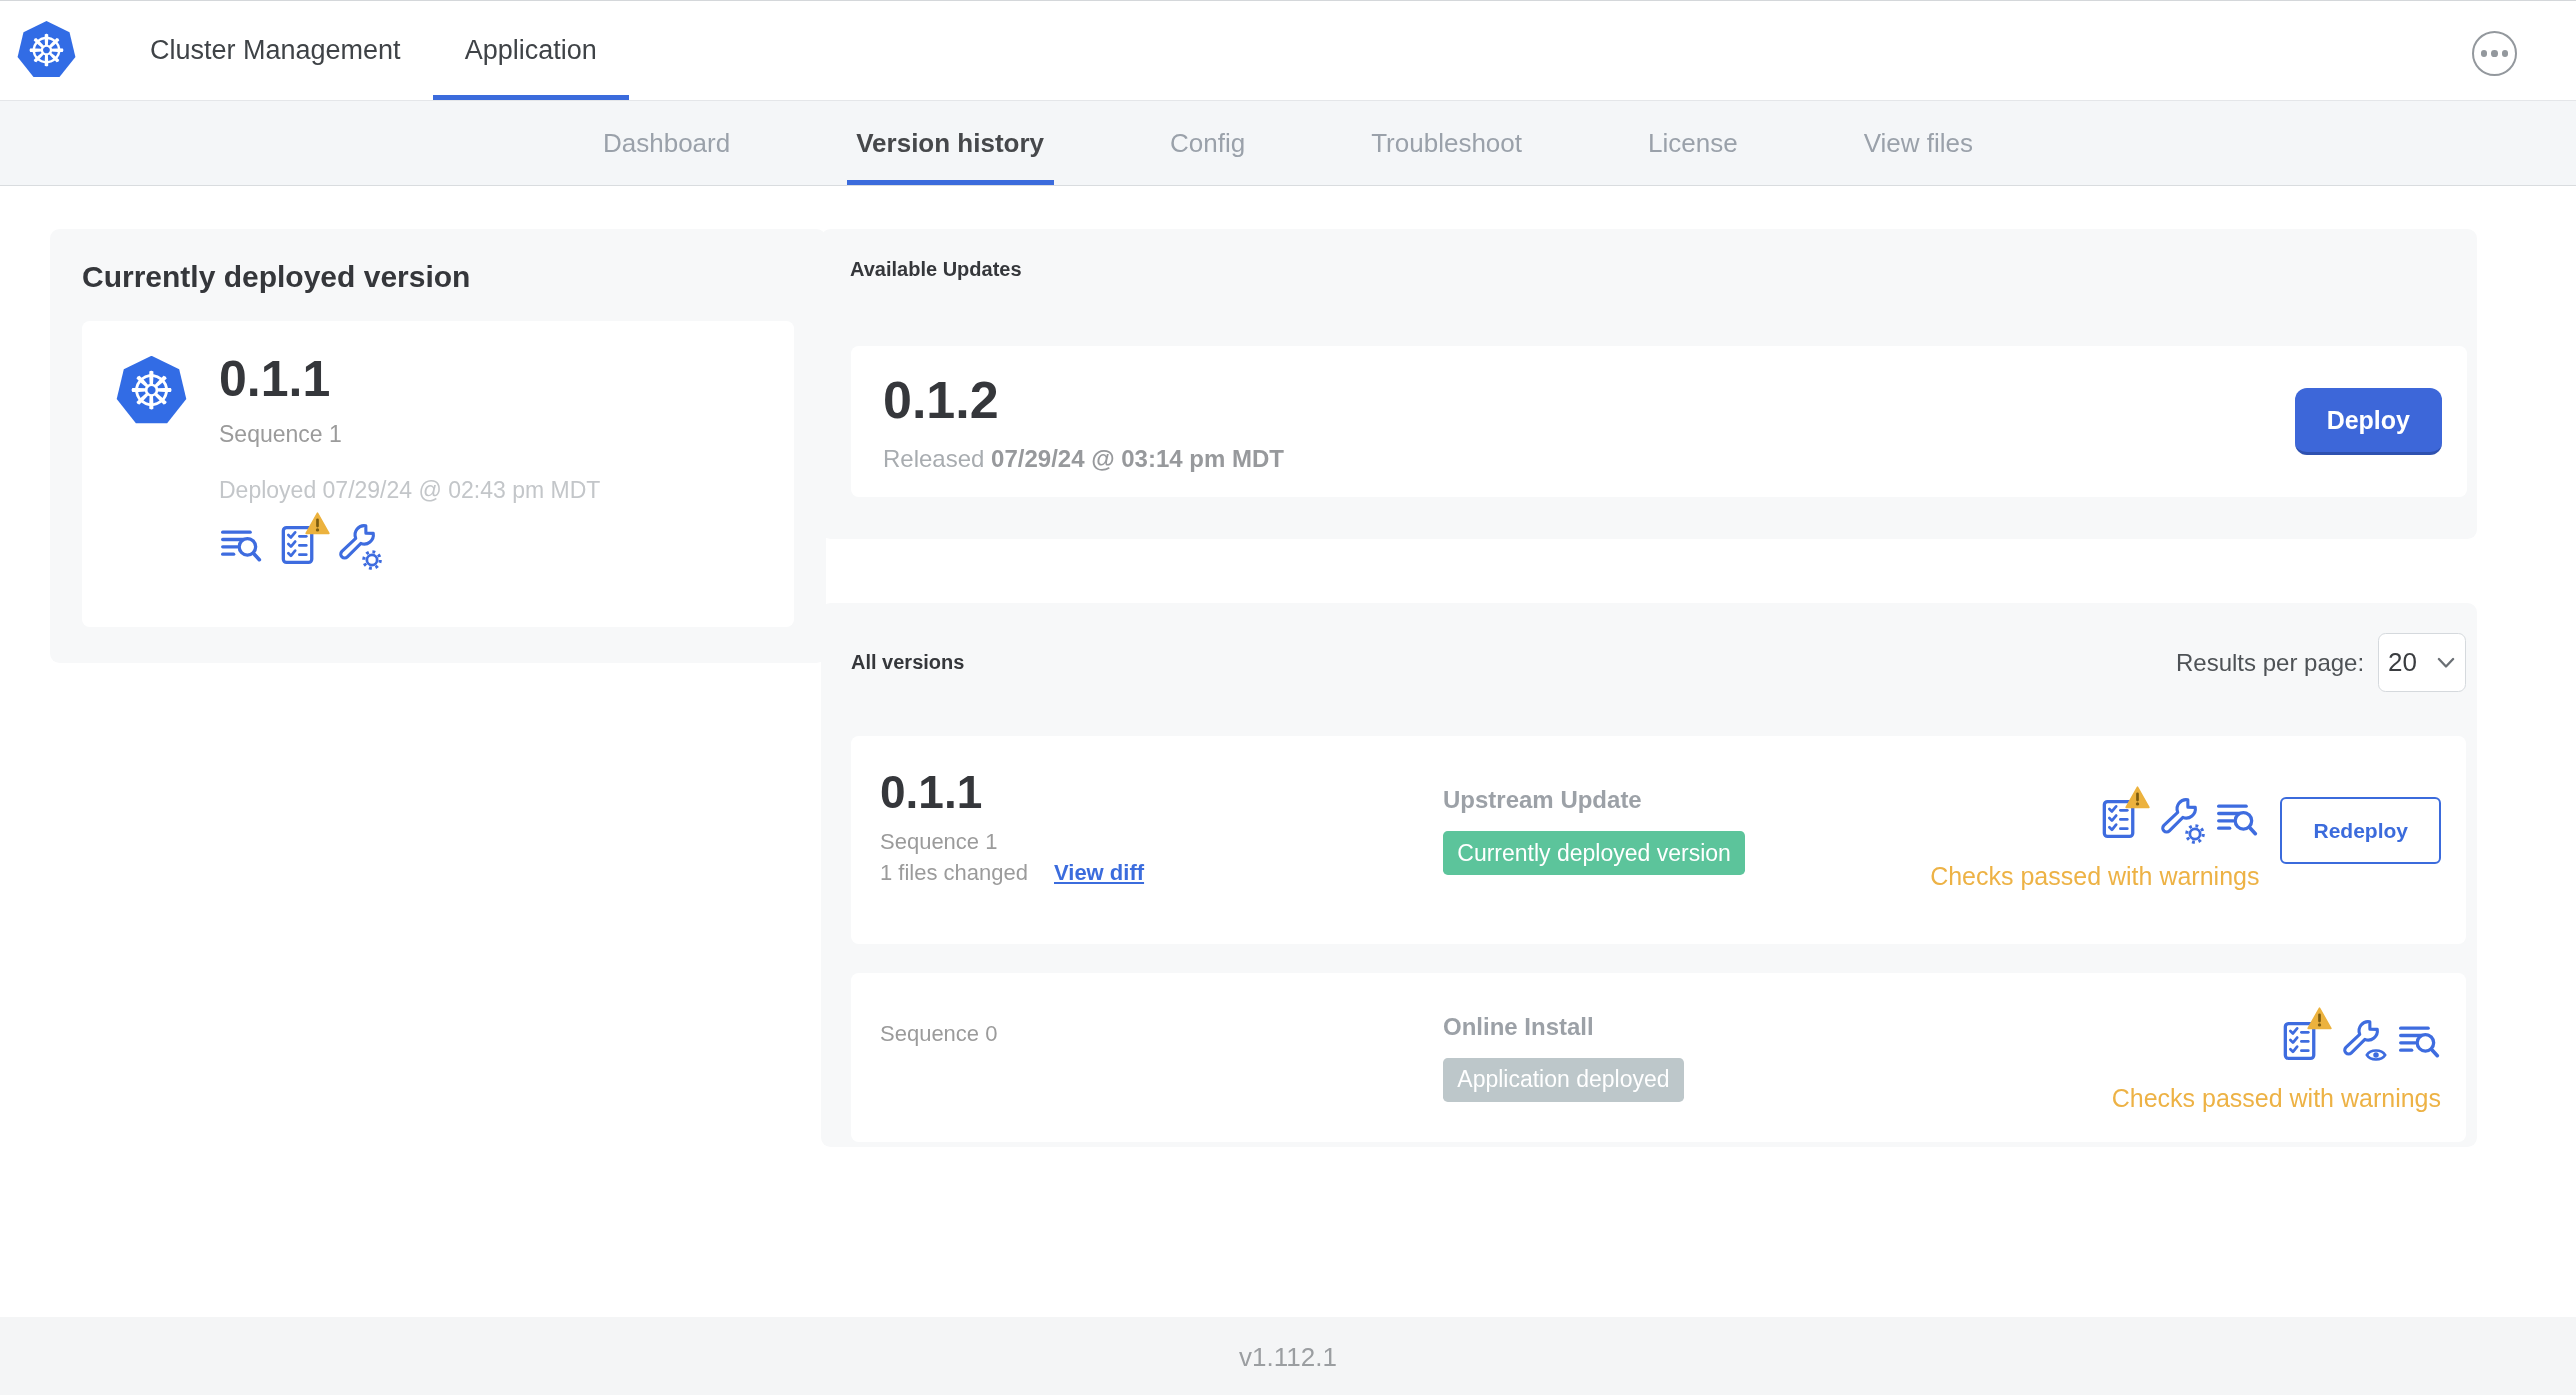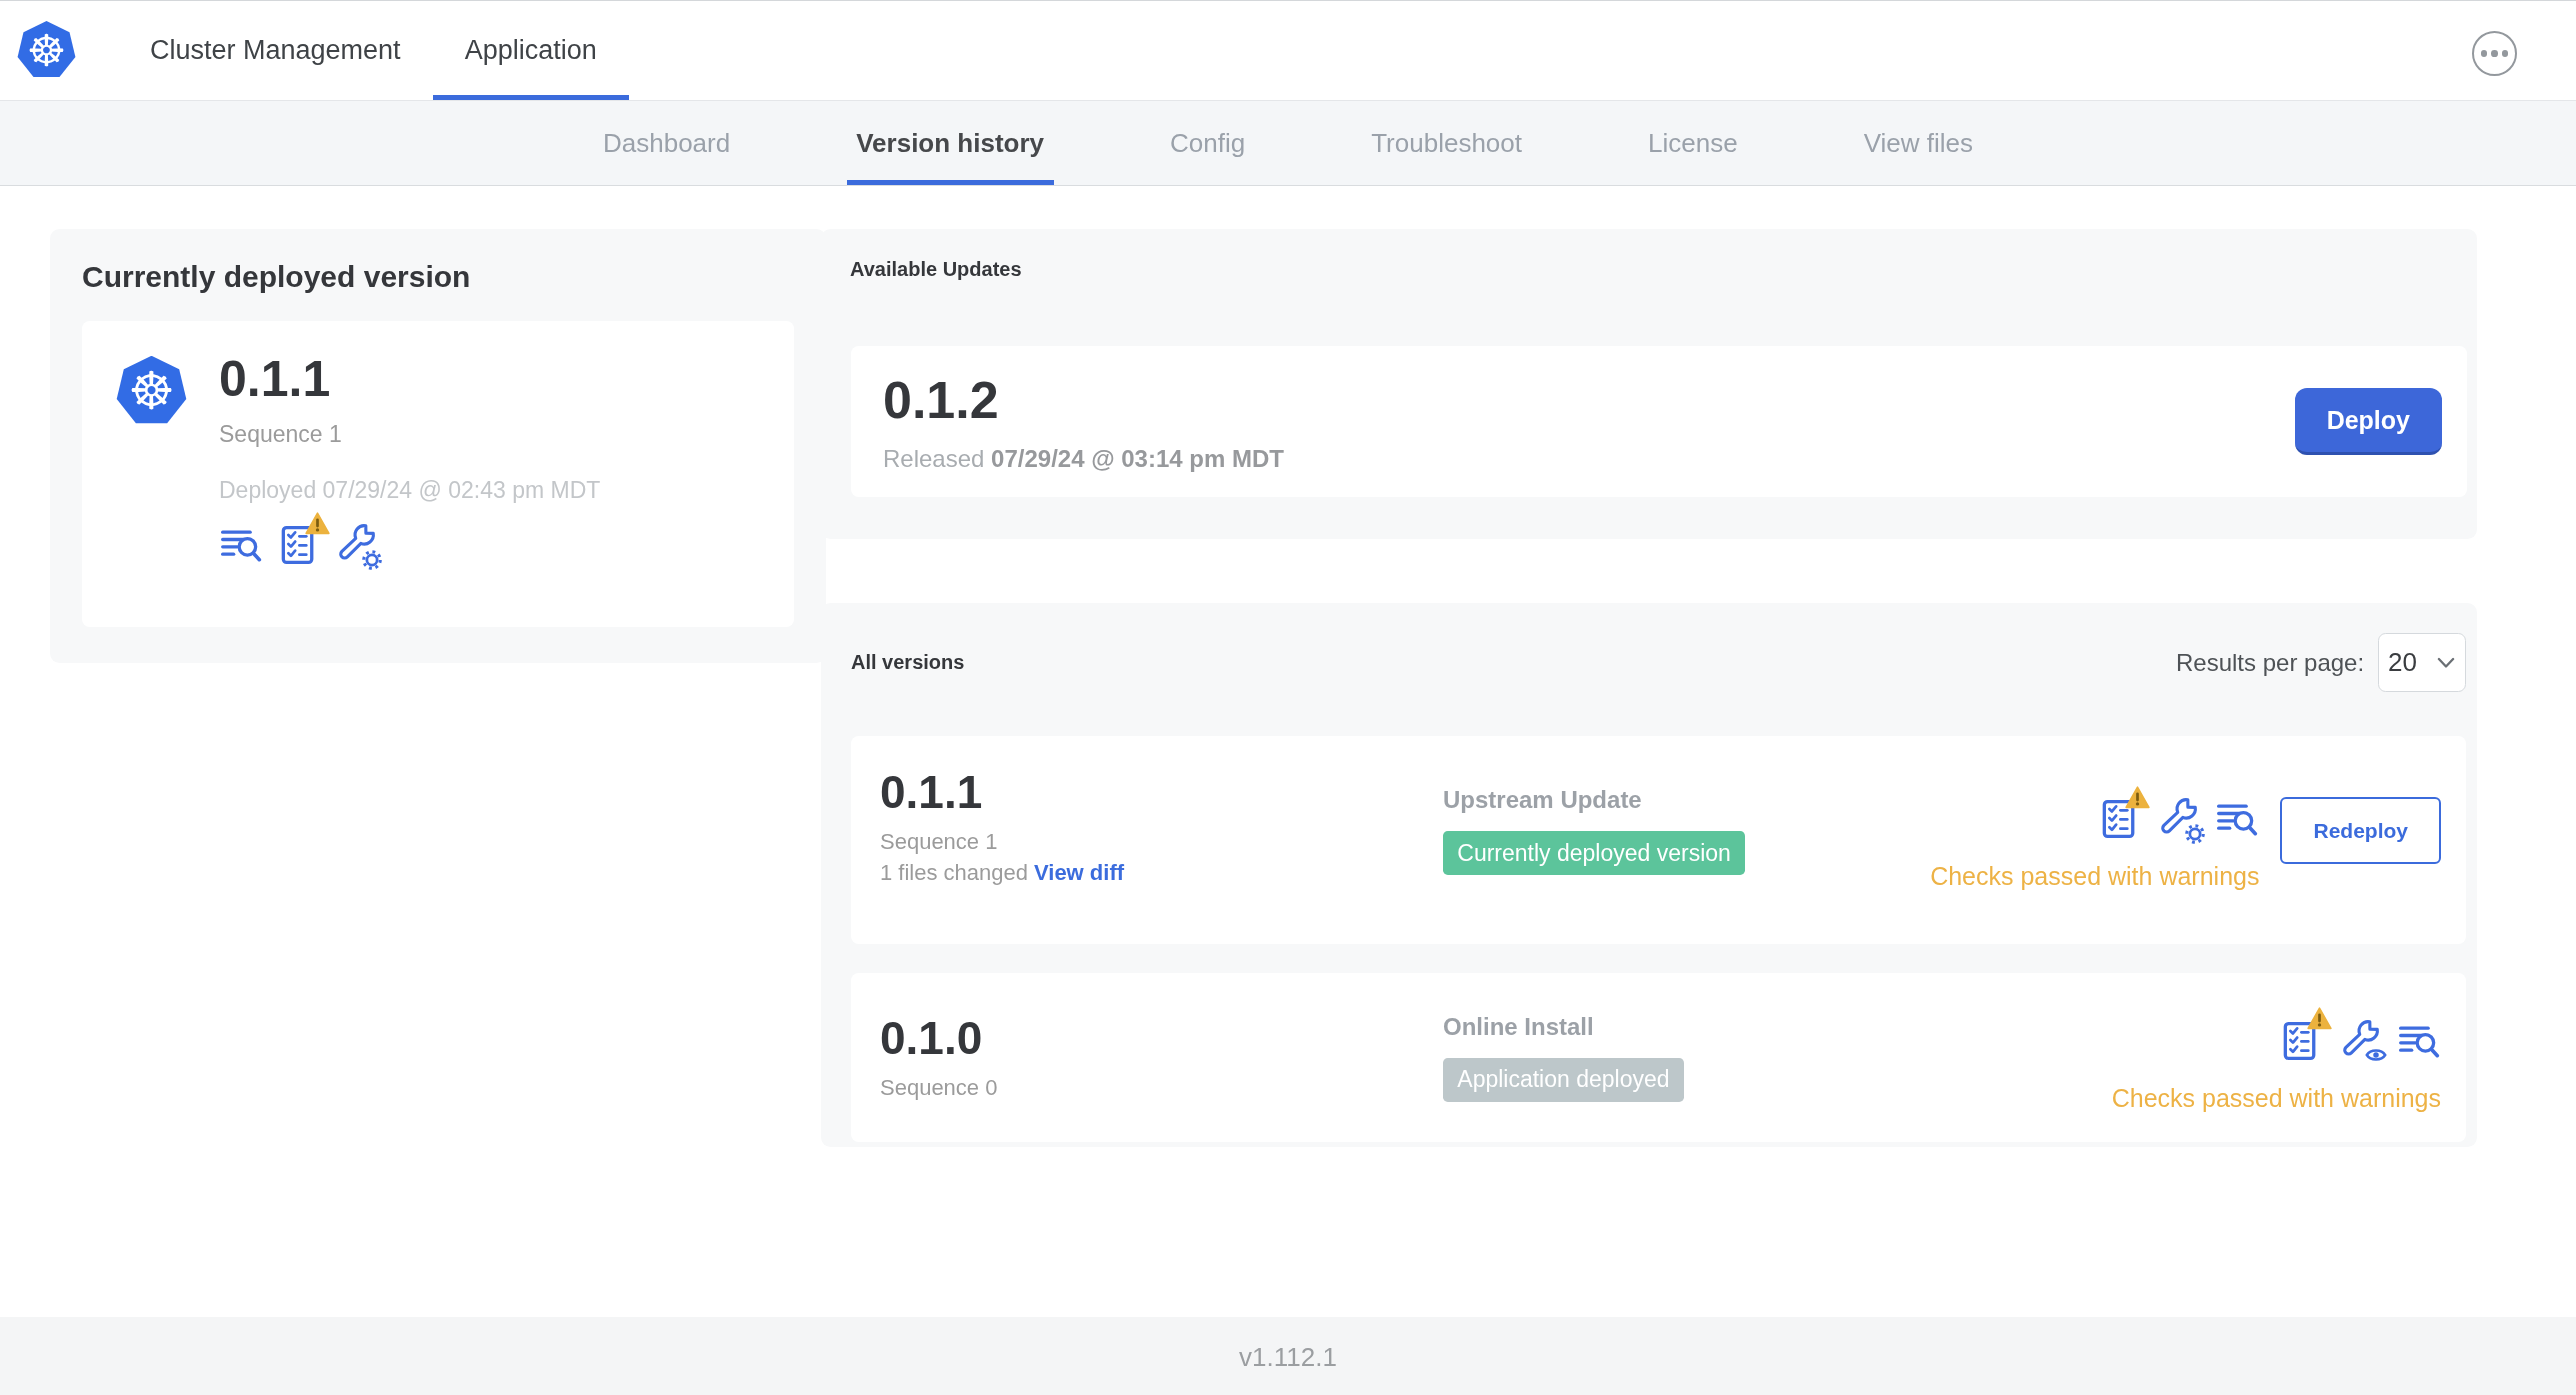--- a/index.html
+++ b/index.html
@@ -77,21 +77,21 @@
                 display:flex; align-items:center; justify-content:center; gap:20px; cursor:pointer; }
   .rpp-select .val { font-size:26px; color:#3a3d40; }
 
   .vrow { background:#fff; border-radius:7.6px; width:1615px; display:flex; padding:29px 25px 0 29px; }
   .vrow-1 { margin-top:43px; height:208px; }
   .vrow-2 { margin-top:29px; height:169px; padding-top:38px; }
   .colA { width:563px; }
   .row-ver { font-size:46px; font-weight:700; color:#35373b; }
   .row-seq { font-size:22px; color:#9b9b9b; margin-top:9.5px; }
   .files-line { font-size:22px; color:#9b9b9b; margin-top:5.7px; display:flex; align-items:center; }
-  .view-diff { color:#3b6cdd; font-weight:700; margin-left:6px; cursor:pointer; }
+  .view-diff { color:#3b6cdd; font-weight:700; text-decoration:underline; margin-left:26px; cursor:pointer; }
   .colB { margin-top:21px; }
   .vrow-2 .colB { margin-top:1.9px; }
   .source-label { font-size:24px; font-weight:700; color:#9ca1a7; }
   .badge { display:inline-block; margin-top:17px; padding:8.6px 14.3px; border-radius:4.8px;
            font-size:23px; color:#fff; }
   .badge-green { background:#5cc49b; }
   .badge-gray  { background:#bdc7ca; }
   .colC { margin-left:auto; display:flex; align-items:flex-start; gap:21px; margin-top:32px; }
   .vrow-2 .colC { margin-top:7.6px; }
   .icostat { display:flex; flex-direction:column; align-items:flex-end; gap:21px; }
@@ -297,21 +297,20 @@
               </span>
             </div>
             <div class="status-warn">Checks passed with warnings</div>
           </div>
           <button class="btn-redeploy">Redeploy</button>
         </div>
       </div>
 
       <div class="vrow vrow-2">
         <div class="colA">
-          <div class="row-ver">0.1.0</div>
           <div class="row-seq">Sequence 0</div>
         </div>
         <div class="colB">
           <div class="source-label">Online Install</div>
           <span class="badge badge-gray">Application deployed</span>
         </div>
         <div class="colC">
           <div class="icostat">
             <div class="icons">
               <span class="icon-wrap">

